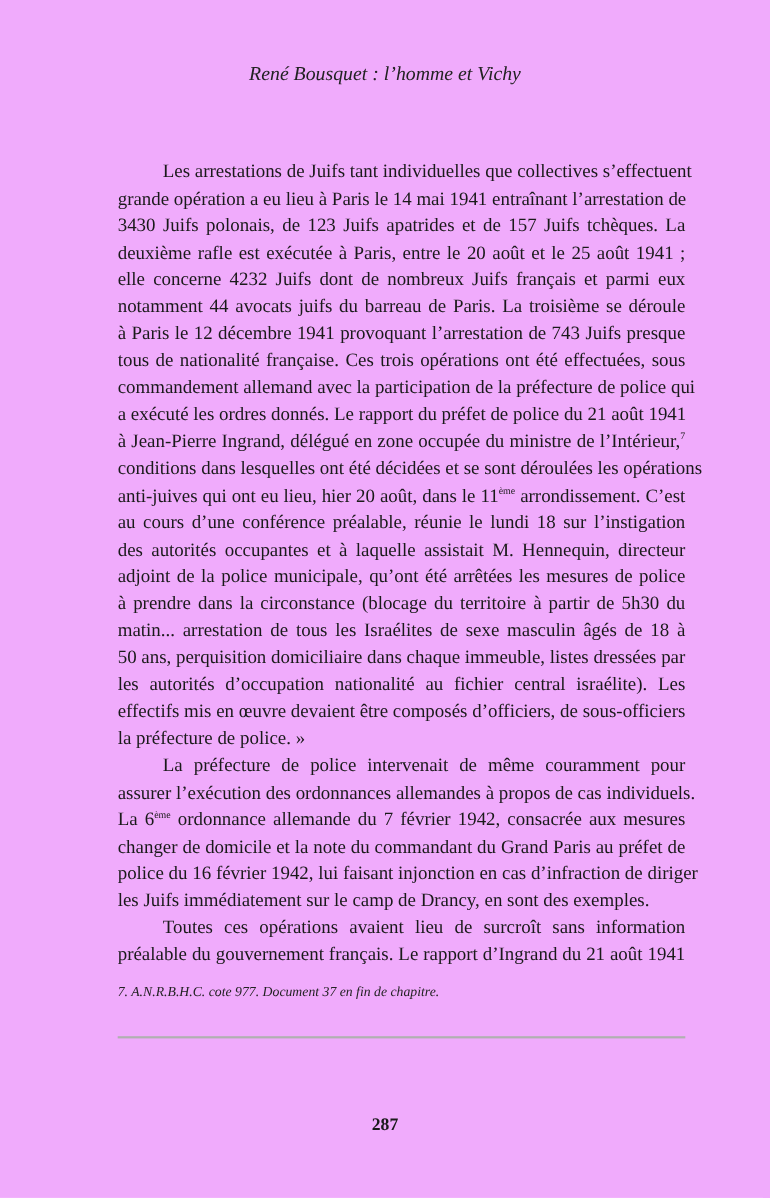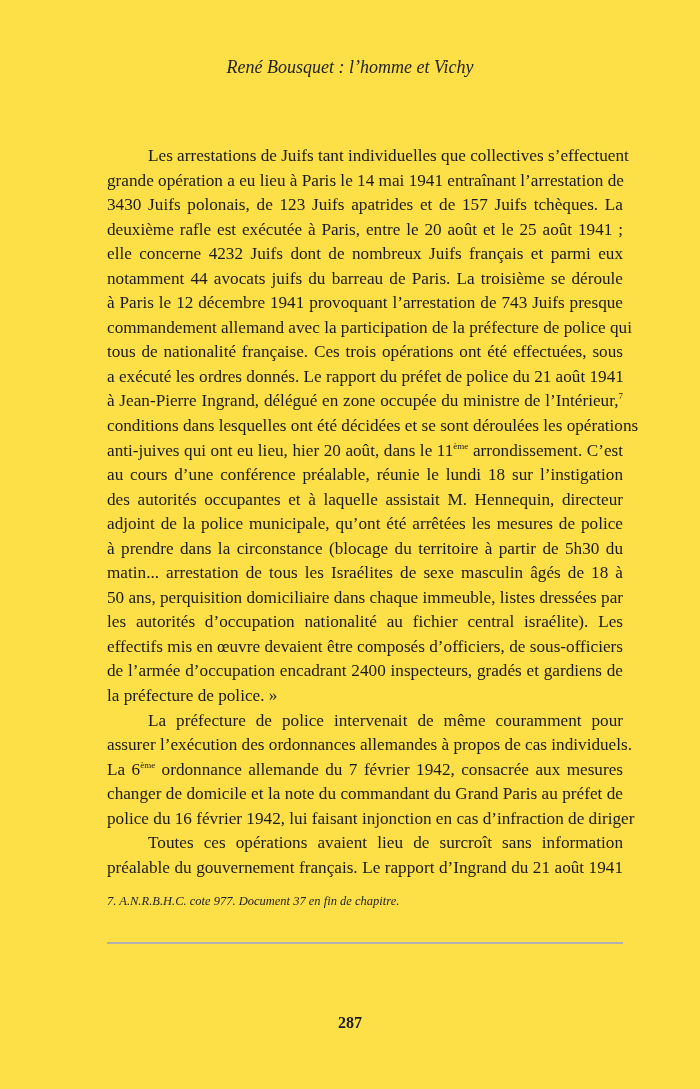--- a/index.html
+++ b/index.html
@@ -1,17 +1,17 @@
 <!DOCTYPE html>
 <html><head>
 <meta charset="utf-8">
 <style>
   html, body { margin: 0; padding: 0; background: #ffffff; }
   body { width: 700px; height: 1089px; position: relative; overflow: hidden; color: #1a1a1a; }
-  .page { position: absolute; left: 0; top: 0; width: 700px; height: 1089px; background: #fde047; }
+  .page { position: absolute; left: 0; top: 0; width: 700px; height: 1089px; background: #f0abfc; }
   .running-head {
     position: absolute; left: 0; width: 700px; top: 57px; text-align: center;
     font-family: "Liberation Serif", "DejaVu Serif", serif; font-style: italic; font-size: 18px; color: #222;
   }
   .body-text {
     position: absolute; left: 107px; top: 144px; width: 516px;
     font-family: "Liberation Serif", "DejaVu Serif", serif; font-size: 17.2px; line-height: 24.55px;
     text-align: justify; color: #1a1a1a;
   }
   .line { display: block; text-align: justify; text-align-last: justify; white-space: nowrap; height: 24.55px; font-family: Liberation Serif, serif; }
@@ -37,41 +37,41 @@
   <div class="running-head">René Bousquet : l’homme et Vichy</div>
 
   <div class="body-text">
     <span class="line indent">Les arrestations de Juifs tant individuelles que collectives s’effectuent</span>
     <span class="line">grande opération a eu lieu à Paris le 14 mai 1941 entraînant l’arrestation de</span>
     <span class="line">3430 Juifs polonais, de 123 Juifs apatrides et de 157 Juifs tchèques. La</span>
     <span class="line">deuxième rafle est exécutée à Paris, entre le 20 août et le 25 août 1941 ;</span>
     <span class="line">elle concerne 4232 Juifs dont de nombreux Juifs français et parmi eux</span>
     <span class="line">notamment 44 avocats juifs du barreau de Paris. La troisième se déroule</span>
     <span class="line">à Paris le 12 décembre 1941 provoquant l’arrestation de 743 Juifs presque</span>
+    <span class="line">tous de nationalité française. Ces trois opérations ont été effectuées, sous</span>
     <span class="line">commandement allemand avec la participation de la préfecture de police qui</span>
-    <span class="line">tous de nationalité française. Ces trois opérations ont été effectuées, sous</span>
     <span class="line">a exécuté les ordres donnés. Le rapport du préfet de police du 21 août 1941</span>
     <span class="line"><span>à Jean-Pierre Ingrand, délégué en zone occupée du ministre de l’Intérieur,</span><sup>7</sup></span>
     <span class="line">conditions dans lesquelles ont été décidées et se sont déroulées les opérations</span>
     <span class="line"><span>anti-juives qui ont eu lieu, hier 20 août, dans le 11</span><sup>ème</sup><span> arrondissement. C’est</span></span>
     <span class="line">au cours d’une conférence préalable, réunie le lundi 18 sur l’instigation</span>
     <span class="line">des autorités occupantes et à laquelle assistait M. Hennequin, directeur</span>
     <span class="line">adjoint de la police municipale, qu’ont été arrêtées les mesures de police</span>
     <span class="line">à prendre dans la circonstance (blocage du territoire à partir de 5h30 du</span>
     <span class="line">matin... arrestation de tous les Israélites de sexe masculin âgés de 18 à</span>
     <span class="line">50 ans, perquisition domiciliaire dans chaque immeuble, listes dressées par</span>
     <span class="line">les autorités d’occupation nationalité au fichier central israélite). Les</span>
     <span class="line">effectifs mis en œuvre devaient être composés d’officiers, de sous-officiers</span>
-    <span class="line">de l’armée d’occupation encadrant 2400 inspecteurs, gradés et gardiens de</span>
     <span class="line last">la préfecture de police. »</span>
     <span class="line indent">La préfecture de police intervenait de même couramment pour</span>
     <span class="line">assurer l’exécution des ordonnances allemandes à propos de cas individuels.</span>
     <span class="line"><span>La 6</span><sup>ème</sup><span> ordonnance allemande du 7 février 1942, consacrée aux mesures</span></span>
     <span class="line">changer de domicile et la note du commandant du Grand Paris au préfet de</span>
     <span class="line">police du 16 février 1942, lui faisant injonction en cas d’infraction de diriger</span>
+    <span class="line last">les Juifs immédiatement sur le camp de Drancy, en sont des exemples.</span>
     <span class="line indent">Toutes ces opérations avaient lieu de surcroît sans information</span>
     <span class="line">préalable du gouvernement français. Le rapport d’Ingrand du 21 août 1941</span>
   </div>
 
   <div class="fn-rule"></div>
   <div class="footnote">7. A.N.R.B.H.C. cote 977. Document 37 en fin de chapitre.</div>
 
   <div class="folio">287</div>
 </div>
 

